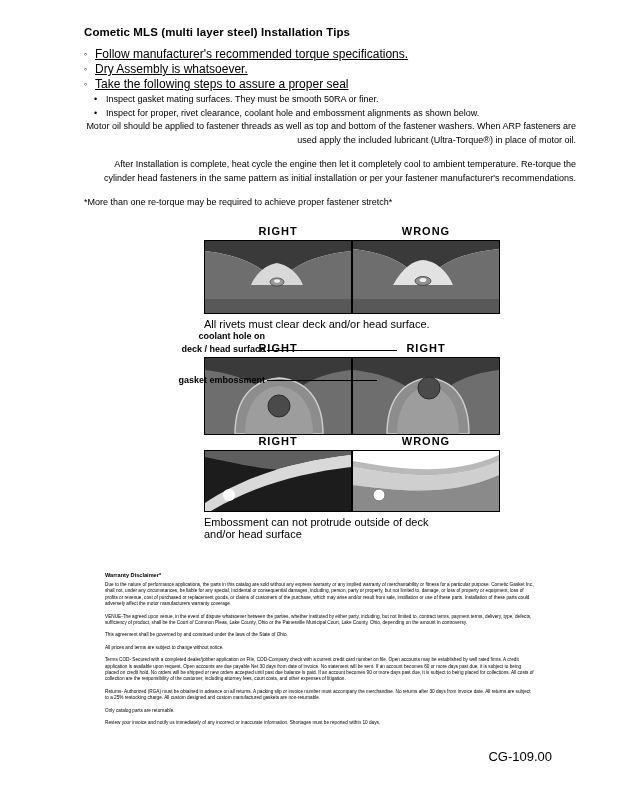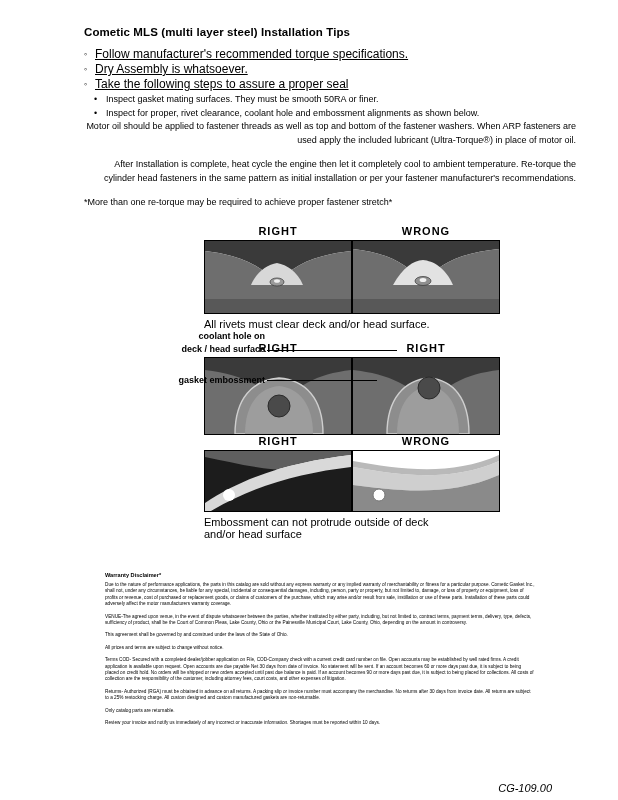--- a/index.html
+++ b/index.html
@@ -150,23 +150,22 @@
   }
   .warranty p {
     font-size: 4.7px;
     line-height: 6.4px;
     margin: 0 0 6px 0;
     text-align: left;
   }
   .docnum {
     position: absolute;
     right: 66px;
-    bottom: 6px;
-    font-size: 11px;
-    font-style: italic;
+    bottom: 36px;
+    font-size: 13px;
   }
   svg { display: block; }
 </style>
 </head>
 <body>
 
 <div class="page">
 
   <h1 class="title">Cometic MLS (multi layer steel) Installation Tips</h1>
 

